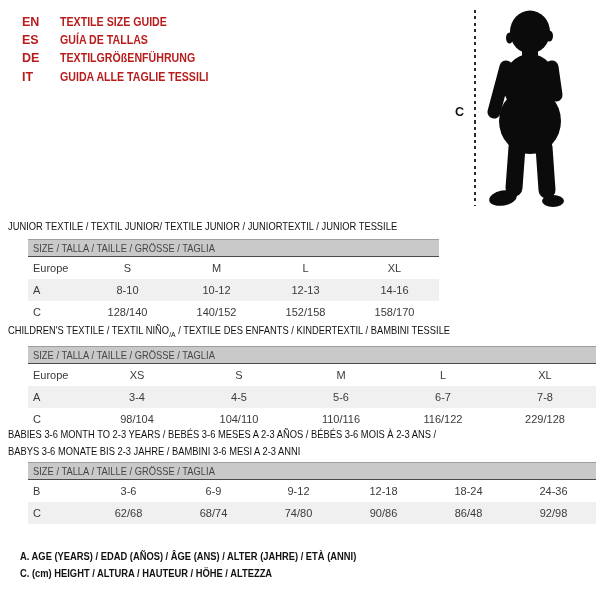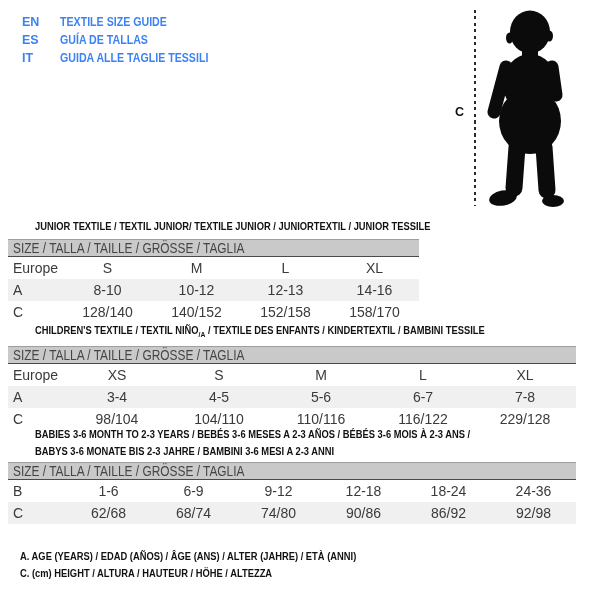--- a/index.html
+++ b/index.html
@@ -5,37 +5,37 @@
   html,body { margin:0; padding:0; }
   body {
     width:600px; height:600px; background:#ffffff;
     font-family:"Liberation Sans", sans-serif;
     color:#1c1c1c; position:relative; overflow:hidden;
   }
   .condensed { display:inline-block; transform:scaleX(.85); transform-origin:0 50%; white-space:nowrap; }
 
   
   .lang-block { position:absolute; left:22px; top:13px; }
-  .lang-row { display:flex; font-weight:bold; font-size:12.5px; line-height:18.2px; color:#3b82f6; }
+  .lang-row { display:flex; font-weight:bold; font-size:12.5px; line-height:18.2px; color:#b91c1c; }
   .lang-code { width:38px; flex:0 0 38px; }
 
   
   .dash-line {
     position:absolute; left:474px; top:10px; width:2px; height:196px;
     background:repeating-linear-gradient(to bottom, #2a2a2a 0 3px, transparent 3px 6.5px);
   }
   .fig-label { position:absolute; left:455px; top:105px; font-weight:bold; font-size:12.5px; color:#111; }
   .baby { position:absolute; left:486px; top:9px; width:80px; height:198px; }
 
   
-  .sec-heading { position:absolute; left:35px; font-weight:bold; font-size:11px; color:#111; white-space:nowrap; line-height:16.5px; }
+  .sec-heading { position:absolute; left:8px; font-weight:normal; font-size:11px; color:#111; white-space:nowrap; line-height:16.5px; }
   sub.small-sub { font-size:8px; }
 
   
-  .tbl { position:absolute; left:8px; border-collapse:collapse; table-layout:fixed; font-size:14px; color:#3a3a3a; }
+  .tbl { position:absolute; left:28px; border-collapse:collapse; table-layout:fixed; font-size:11px; color:#3a3a3a; }
   .tbl1 { top:239px; width:411px; }
   .tbl2 { top:346px; width:568px; }
   .tbl3 { top:462px; width:568px; }
   .tbl td { height:22px; padding:0; text-align:center; vertical-align:middle; }
   .tbl td.lbl { text-align:left; padding-left:5px; }
   .tbl tr.hdr-row td {
     background:#c9c9c9; color:#454545; text-align:left; padding-left:5px; height:16px;
     border-top:1px solid #9e9e9e; border-bottom:1.4px solid #4a4a4a;
   }
   .tbl tr.alt td { background:#f0f0f0; }
@@ -49,20 +49,24 @@
 <body>
 
 <div class="lang-block">
   <div class="lang-row">
     <span class="lang-code">EN</span>
     <span class="condensed">TEXTILE SIZE GUIDE</span>
   </div>
   <div class="lang-row">
     <span class="lang-code">ES</span>
     <span class="condensed">GUÍA DE TALLAS</span>
+  </div>
+  <div class="lang-row">
+    <span class="lang-code">DE</span>
+    <span class="condensed">TEXTILGRÖßENFÜHRUNG</span>
   </div>
   <div class="lang-row">
     <span class="lang-code">IT</span>
     <span class="condensed">GUIDA ALLE TAGLIE TESSILI</span>
   </div>
 </div>
 
 <div class="dash-line"></div>
 <div class="fig-label">C</div>
 
@@ -178,34 +182,34 @@
       <col>
       <col>
       <col>
     </colgroup>
   <tbody>
     <tr class="hdr-row">
       <td colspan="7"><span class="condensed">SIZE / TALLA / TAILLE / GRÖSSE / TAGLIA</span></td>
     </tr>
     <tr>
       <td class="lbl">B</td>
-      <td>1-6</td>
+      <td>3-6</td>
       <td>6-9</td>
       <td>9-12</td>
       <td>12-18</td>
       <td>18-24</td>
       <td>24-36</td>
     </tr>
     <tr class="alt">
       <td class="lbl">C</td>
       <td>62/68</td>
       <td>68/74</td>
       <td>74/80</td>
       <td>90/86</td>
-      <td>86/92</td>
+      <td>86/48</td>
       <td>92/98</td>
     </tr>
   </tbody>
 </table>
 
 <div class="footnotes">
   <div><span class="condensed">A. AGE (YEARS) / EDAD (AÑOS) / ÂGE (ANS) / ALTER (JAHRE) / ETÀ (ANNI)</span></div>
   <div><span class="condensed">C. (cm) HEIGHT / ALTURA / HAUTEUR / HÖHE / ALTEZZA</span></div>
 </div>
 

